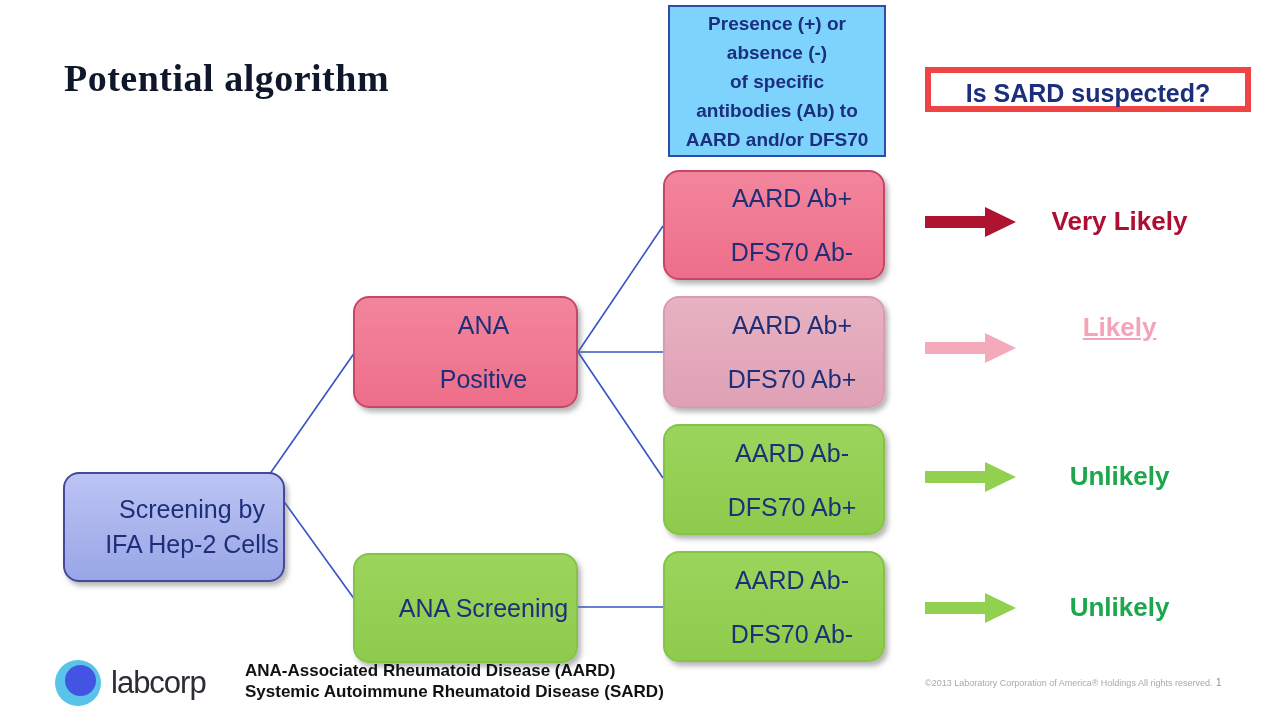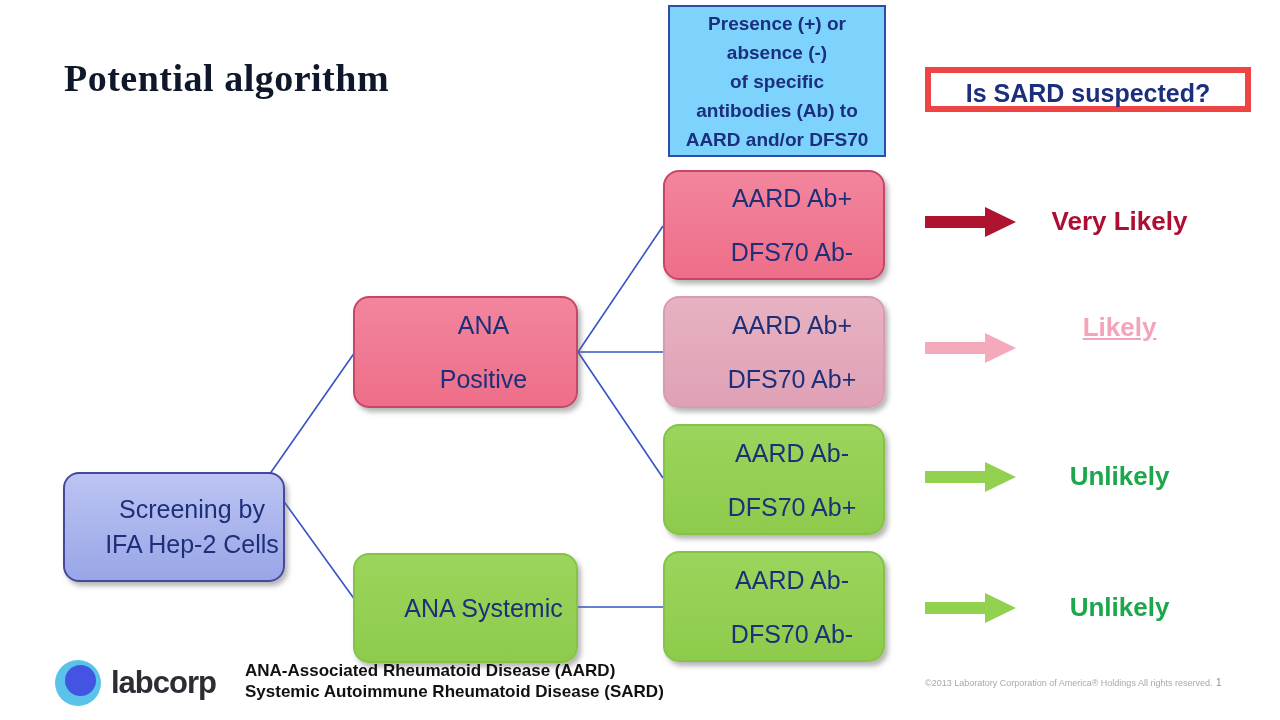--- a/index.html
+++ b/index.html
@@ -58,21 +58,21 @@
     font-weight:bold; font-size:26px;
   }
   .out-1 { top:206px; } .out-2 { top:312px;text-decoration:underline; } .out-3 { top:461px; } .out-4 { top:592px; }
 
   .logo { left:55px; top:660px; display:flex; align-items:center; }
   .logo-mark { position:relative; width:46px; height:46px; }
   .logo-outer { position:absolute; left:0; top:0; width:46px; height:46px; border-radius:50%;
     background:#5ac3ea; }
   .logo-inner { position:absolute; left:10px; top:5px; width:31px; height:31px; border-radius:50%;
     background:#4353e2; }
-  .logo-word { margin-left:10px; font-size:31px; font-weight:bold; color:#2c2c34; letter-spacing:-1px; }
+  .logo-word { margin-left:10px; font-size:31px; font-weight:normal; color:#2c2c34; letter-spacing:-1px; }
 
   .footnotes {
     left:245px; top:660px; font-weight:bold; font-size:17px; line-height:21px;
     color:#111111; white-space:pre-line;
   }
   .copyright { left:925px; top:678px; font-size:9px; color:#a8a8a8; }
   .pagenum   { left:1216px; top:677px; font-size:10px; color:#8f8f8f; }
 </style>
 </head>
 <body>
@@ -99,21 +99,21 @@
 AARD and/or DFS70</div>
 
   <div class="abs sard-box">Is SARD suspected?</div>
 
   <div class="abs node blue screening">Screening by
 IFA Hep-2 Cells</div>
 
   <div class="abs node pink ana-pos">ANA
 Positive</div>
 
-  <div class="abs node green ana-neg">ANA Systemic</div>
+  <div class="abs node green ana-neg">ANA Screening</div>
 
   <div class="abs node pink res-1">AARD Ab+
 DFS70 Ab-</div>
 
   <div class="abs node lightpink res-2">AARD Ab+
 DFS70 Ab+</div>
 
   <div class="abs node green res-3">AARD Ab-
 DFS70 Ab+</div>
 

